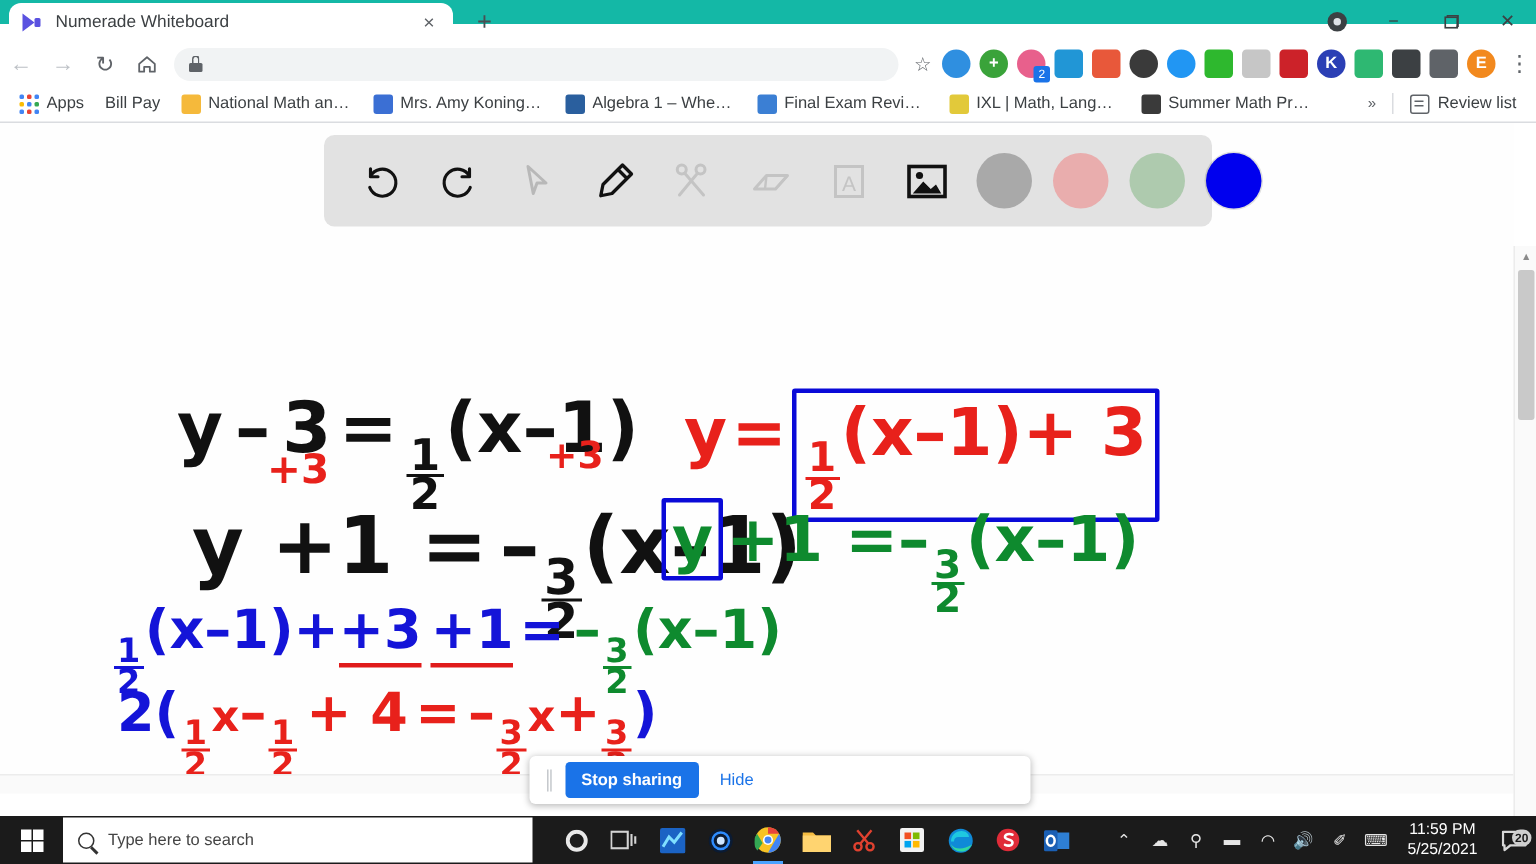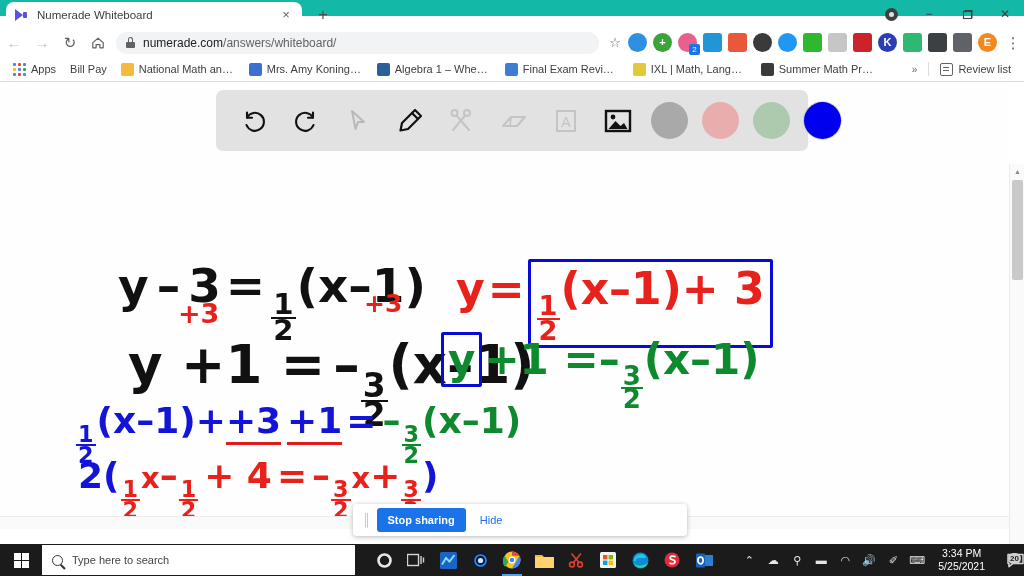--- a/index.html
+++ b/index.html
@@ -272,21 +272,21 @@
   .tray-ico {
     width: 24px; height: 32px; display: flex; align-items: center;
     justify-content: center; color: #e6e6e6; font-size: 11px; cursor: pointer;
   }
   .clock {
     color: #fff; font-size: 10.5px; text-align: center; line-height: 13px;
     padding: 0 9px; cursor: pointer;
   }
   .notif {
     width: 30px; height: 16px; display: flex; align-items: center;
-    justify-content: flex-end; position: relative; cursor: pointer;
+    justify-content: center; position: relative; cursor: pointer;
   }
   .notif-badge {
     position: absolute; right: 3px; bottom: 4px; background: #cfcfcf;
     color: #1b1b1b; font-size: 8px; line-height: 11px; min-width: 13px;
     text-align: center; border-radius: 7px; font-weight: bold;
   }
   .taskbar-active::after {
     content: ""; position: absolute; left: 5px; right: 5px; bottom: 0;
     height: 2px; background: #4aa3ff;
   }
@@ -328,21 +328,20 @@
     <div class="navbtn">
       <svg width="14" height="14" viewBox="0 0 14 14">
           <path d="M7 2.2 1.8 6.6v5.2h3.3V8.6h3.8v3.2h3.3V6.6z" fill="none" stroke="#5f6368" stroke-width="1.2" stroke-linejoin="round"></path>
         </svg>
     </div>
     <div class="omnibox">
       <span class="lock-ico">
           <span class="shackle"></span>
           <span class="body"></span>
         </span>
-      <span class="url"><span>numerade.com</span><span class="dim">/answers/whiteboard/</span></span>
     </div>
     <span class="star">☆</span>
     <div class="ext-row" id="ext-row">
         <div class="ext" style="background: rgb(47, 143, 224);"></div>
         <div class="ext" style="background: rgb(58, 163, 58);">
           <span class="ext-label">+</span>
         </div>
         <div class="ext" style="background: rgb(232, 96, 140);">
           <span class="ext-badge">2</span>
         </div>
@@ -644,21 +643,21 @@
         <div class="tray-ico">⌃</div>
         <div class="tray-ico">☁</div>
         <div class="tray-ico">⚲</div>
         <div class="tray-ico">▬</div>
         <div class="tray-ico">◠</div>
         <div class="tray-ico">🔊</div>
         <div class="tray-ico">✐</div>
         <div class="tray-ico">⌨</div>
       </div>
     <div class="clock">
-      <div>3:34 PM</div>
+      <div>11:59 PM</div>
       <div>5/25/2021</div>
     </div>
     <div class="notif">
       <svg width="17" height="15" viewBox="0 0 17 15">
           <path d="M1 1.5h15v9H6l-4 3.2V10.5H1z" fill="none" stroke="#d8d8d8" stroke-width="1.5" stroke-linejoin="round"></path>
         </svg>
       <span class="notif-badge">20</span>
     </div>
   </div>
 </div>

